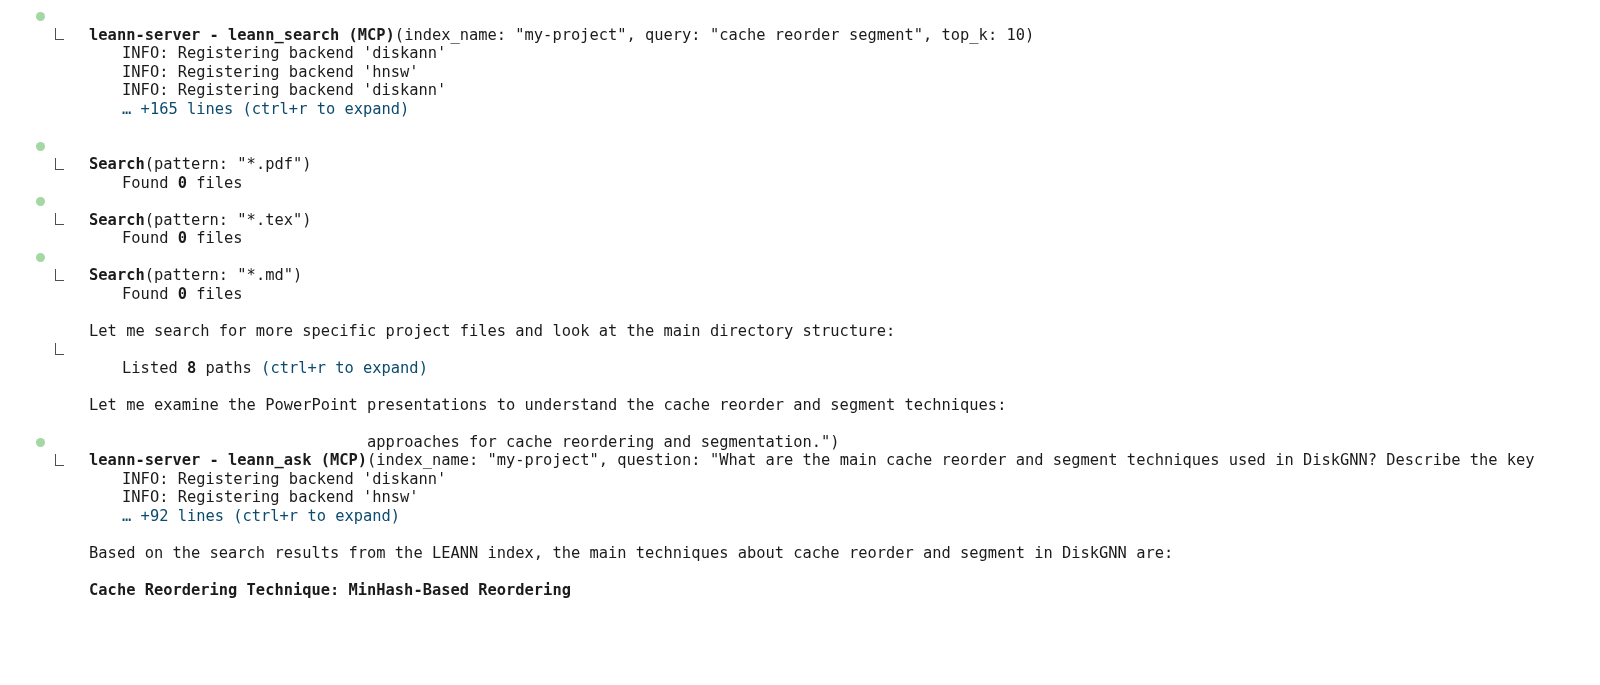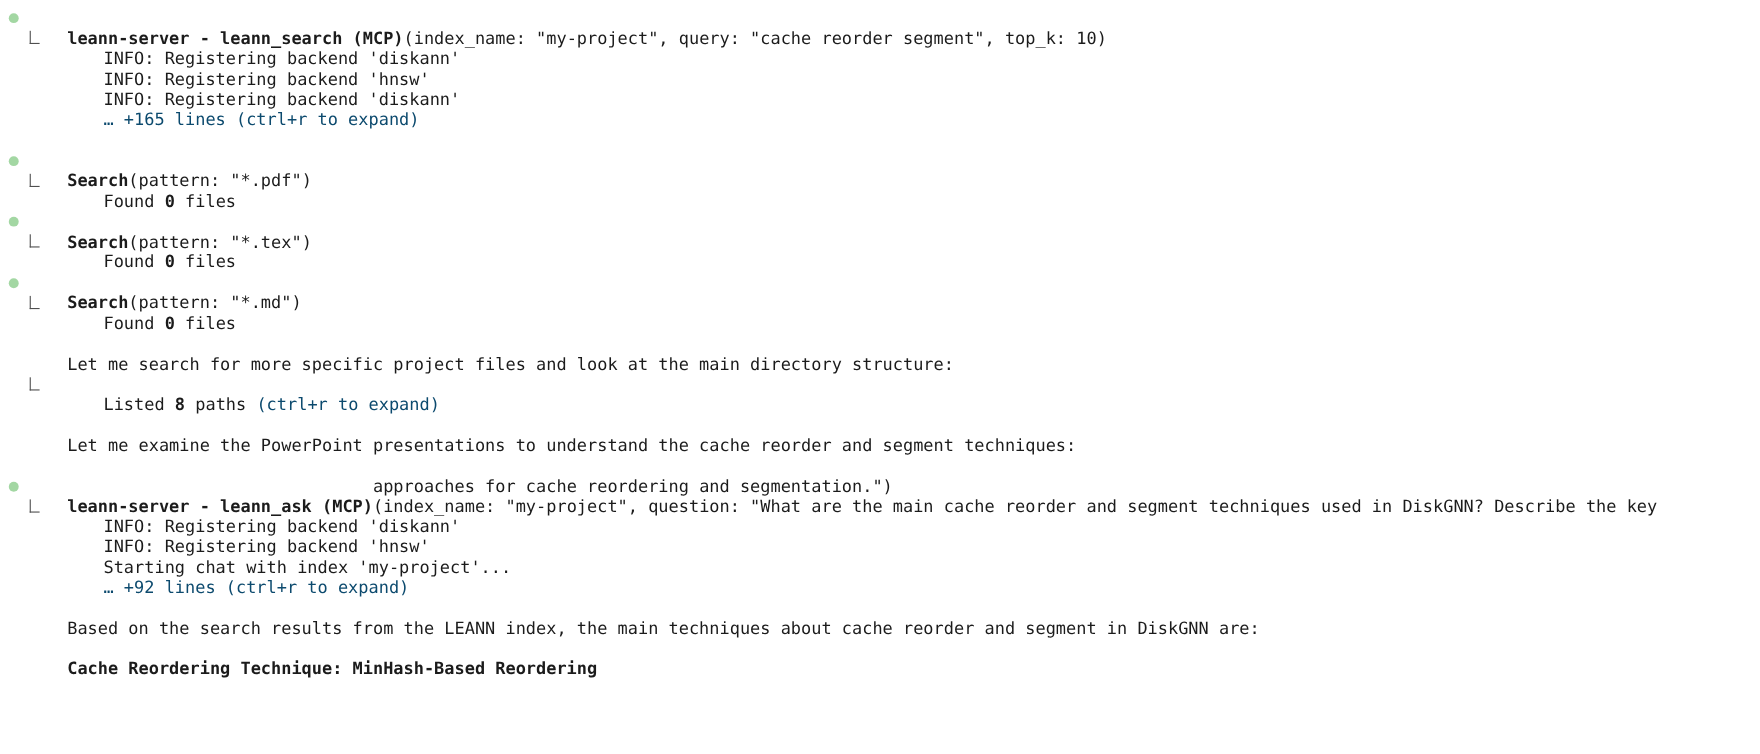--- a/index.html
+++ b/index.html
@@ -19,20 +19,21 @@
     width: 1600px;
     height: 685px;
     padding-top: 7px;
   }
   .line {
     position: relative;
     height: 18.5px;
     line-height: 18.5px;
     white-space: pre;
     padding-left: 24px;
+    margin-left: 28px;
   }
   .gap { height: 18.5px; }
   .bullet {
     position: absolute;
     left: 8px;
     top: 5px;
     width: 9px;
     height: 9px;
     border-radius: 50%;
     background: #a3d7a3;
@@ -128,23 +129,20 @@
   <div class="line">
     <span class="bullet"></span><span class="b">leann-server - leann_ask (MCP)</span><span>(index_name: "my-project", question: "What are the main cache reorder and segment techniques used in DiskGNN? Describe the key</span>
   </div>
   <div class="line result">
     <span class="elbow"></span><span>INFO: Registering backend 'diskann'</span>
   </div>
   <div class="line result">
     <span>INFO: Registering backend 'hnsw'</span>
   </div>
   <div class="line result">
-    <span>Starting chat with index 'my-project'...</span>
-  </div>
-  <div class="line result">
     <span class="muted">… +92 lines (ctrl+r to expand)</span>
   </div>
 
   <div class="gap"></div>
 
   <div class="line">
     <span>Based on the search results from the LEANN index, the main techniques about cache reorder and segment in DiskGNN are:</span>
   </div>
 
   <div class="gap"></div>

